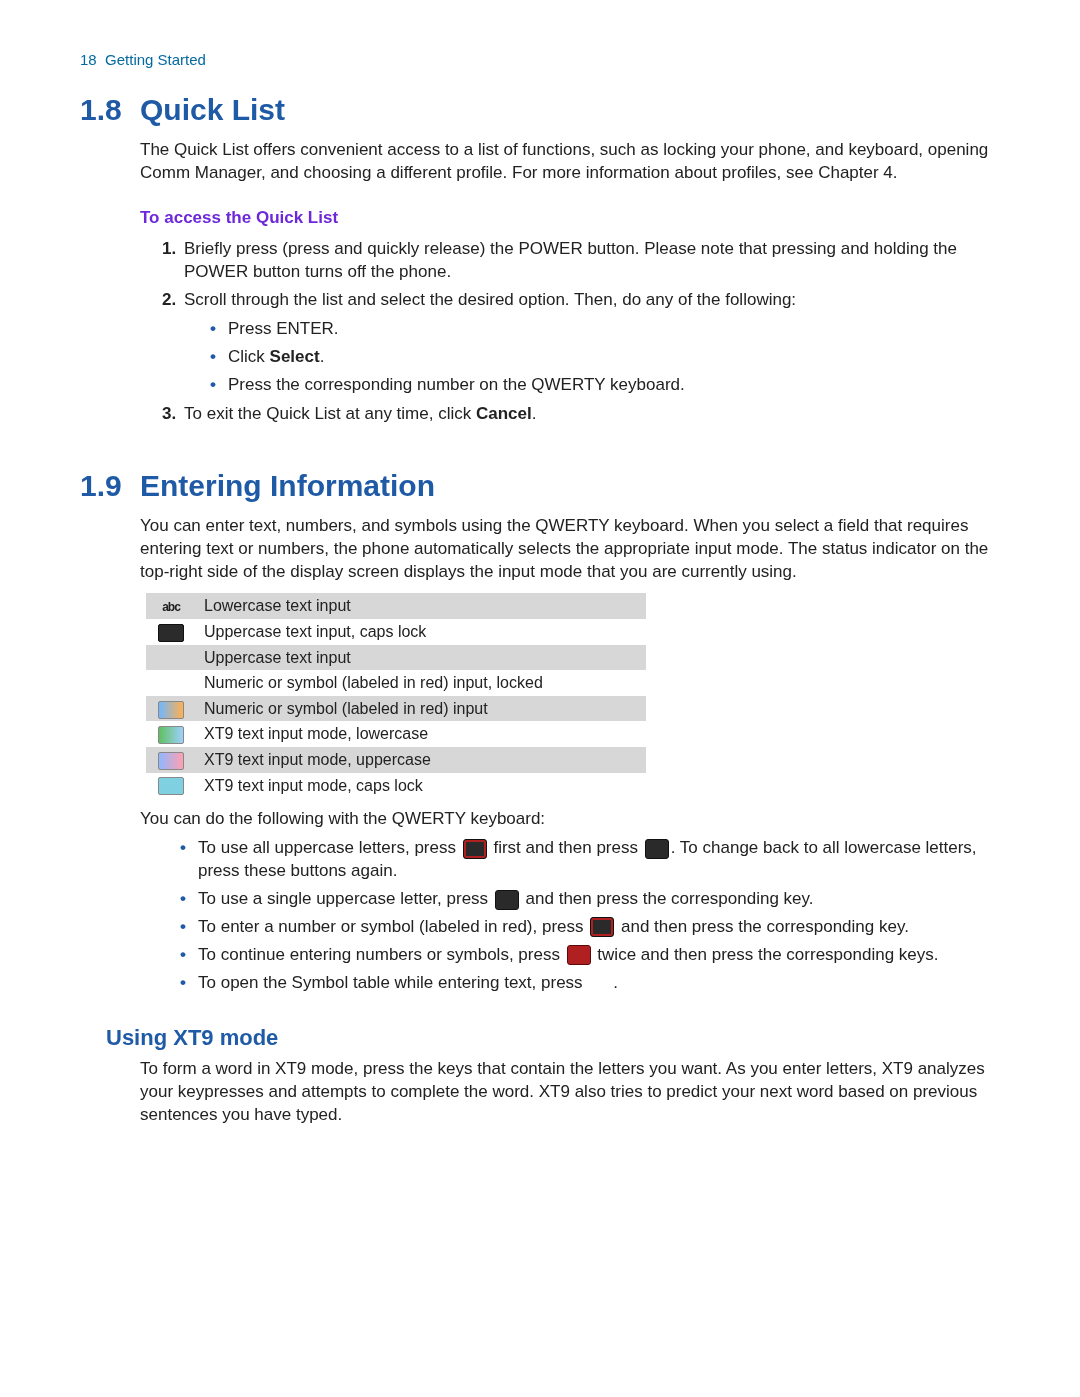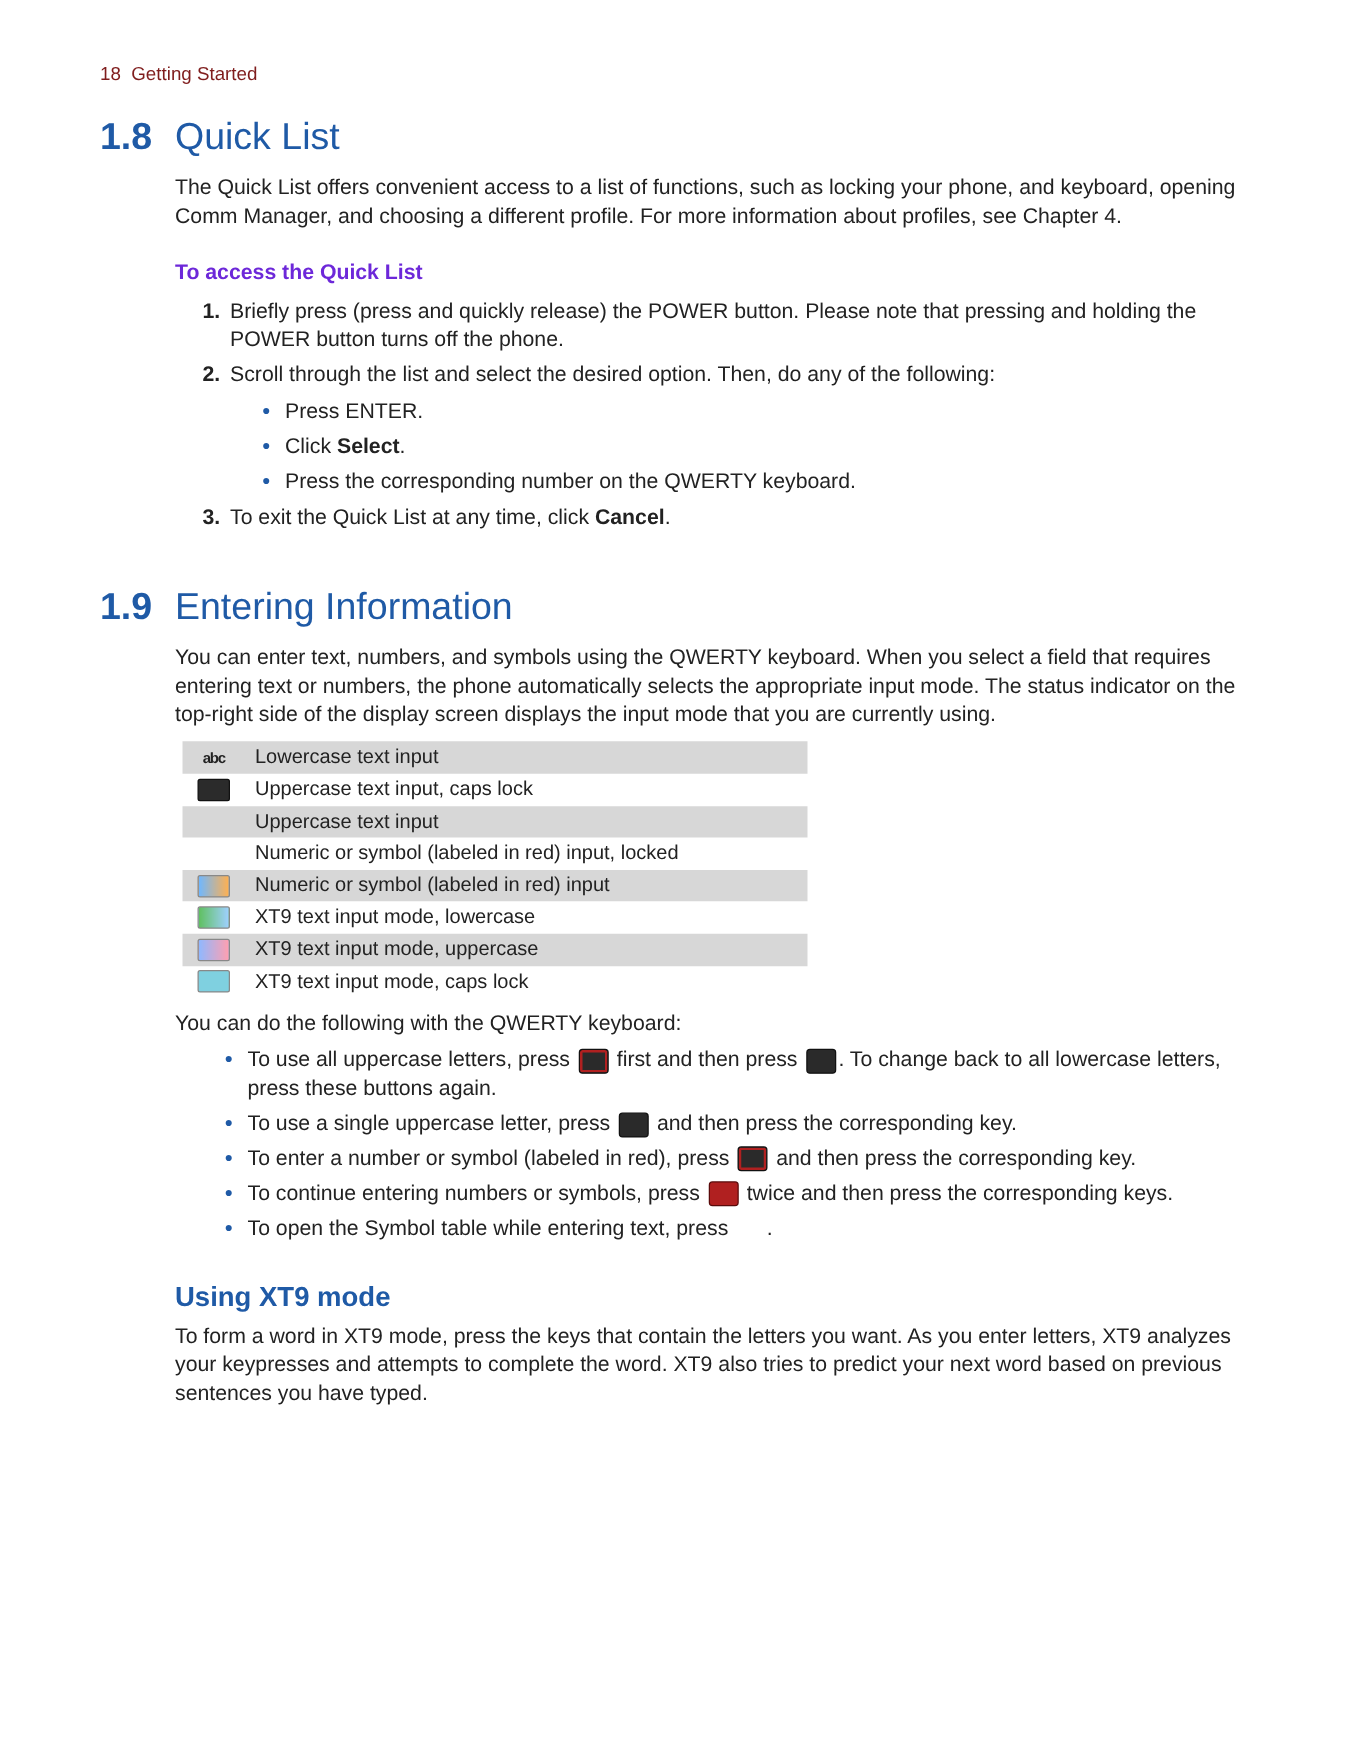--- a/index.html
+++ b/index.html
@@ -13,39 +13,39 @@
     color: #222;
     font-size: 17px;
     line-height: 1.35;
   }
   .page {
     padding: 50px 70px 60px 80px;
     width: 930px;
   }
   .running-head {
     font-size: 15px;
-    color: #7f1d1d;
+    color: #0369a1;
     margin-bottom: 20px;
   }
   .h1row {
     display: flex;
     align-items: center;
     margin-top: 6px;
     margin-bottom: 8px;
   }
   .h1num {
     font-size: 30px;
     font-weight: 700;
     color: #1f5aa6;
     width: 60px;
     flex: 0 0 60px;
   }
   .h1title {
     font-size: 30px;
-    font-weight: 400;
+    font-weight: 700;
     color: #1f5aa6;
   }
   .body-indent {
     margin-left: 60px;
   }
   p { margin: 6px 0; }
   .sub-bold {
     color: #6d28d9;
     font-weight: 700;
     font-size: 17px;
@@ -129,21 +129,21 @@
   }
   .key-dark { background:#2a2a2a; border:1px solid #111; }
   .key-red  { background:#2a2a2a; border:1px solid #111; box-shadow: inset 0 0 0 2px #b02020; }
   .key-red2 { background:#b02020; border:1px solid #5a0a0a; }
   .key-blank{ background:transparent; }
 
   .h2-blue {
     color: #1f5aa6;
     font-weight: 700;
     font-size: 22px;
-    margin: 28px 0 6px 60px;
+    margin: 28px 0 6px 26px;
   }
   .spacer { height: 28px; }
 </style>
 </head>
 <body>
 
 <div class="page">
 
   <div class="running-head">
     <span>18</span>&nbsp;&nbsp;<span>Getting Started</span>

